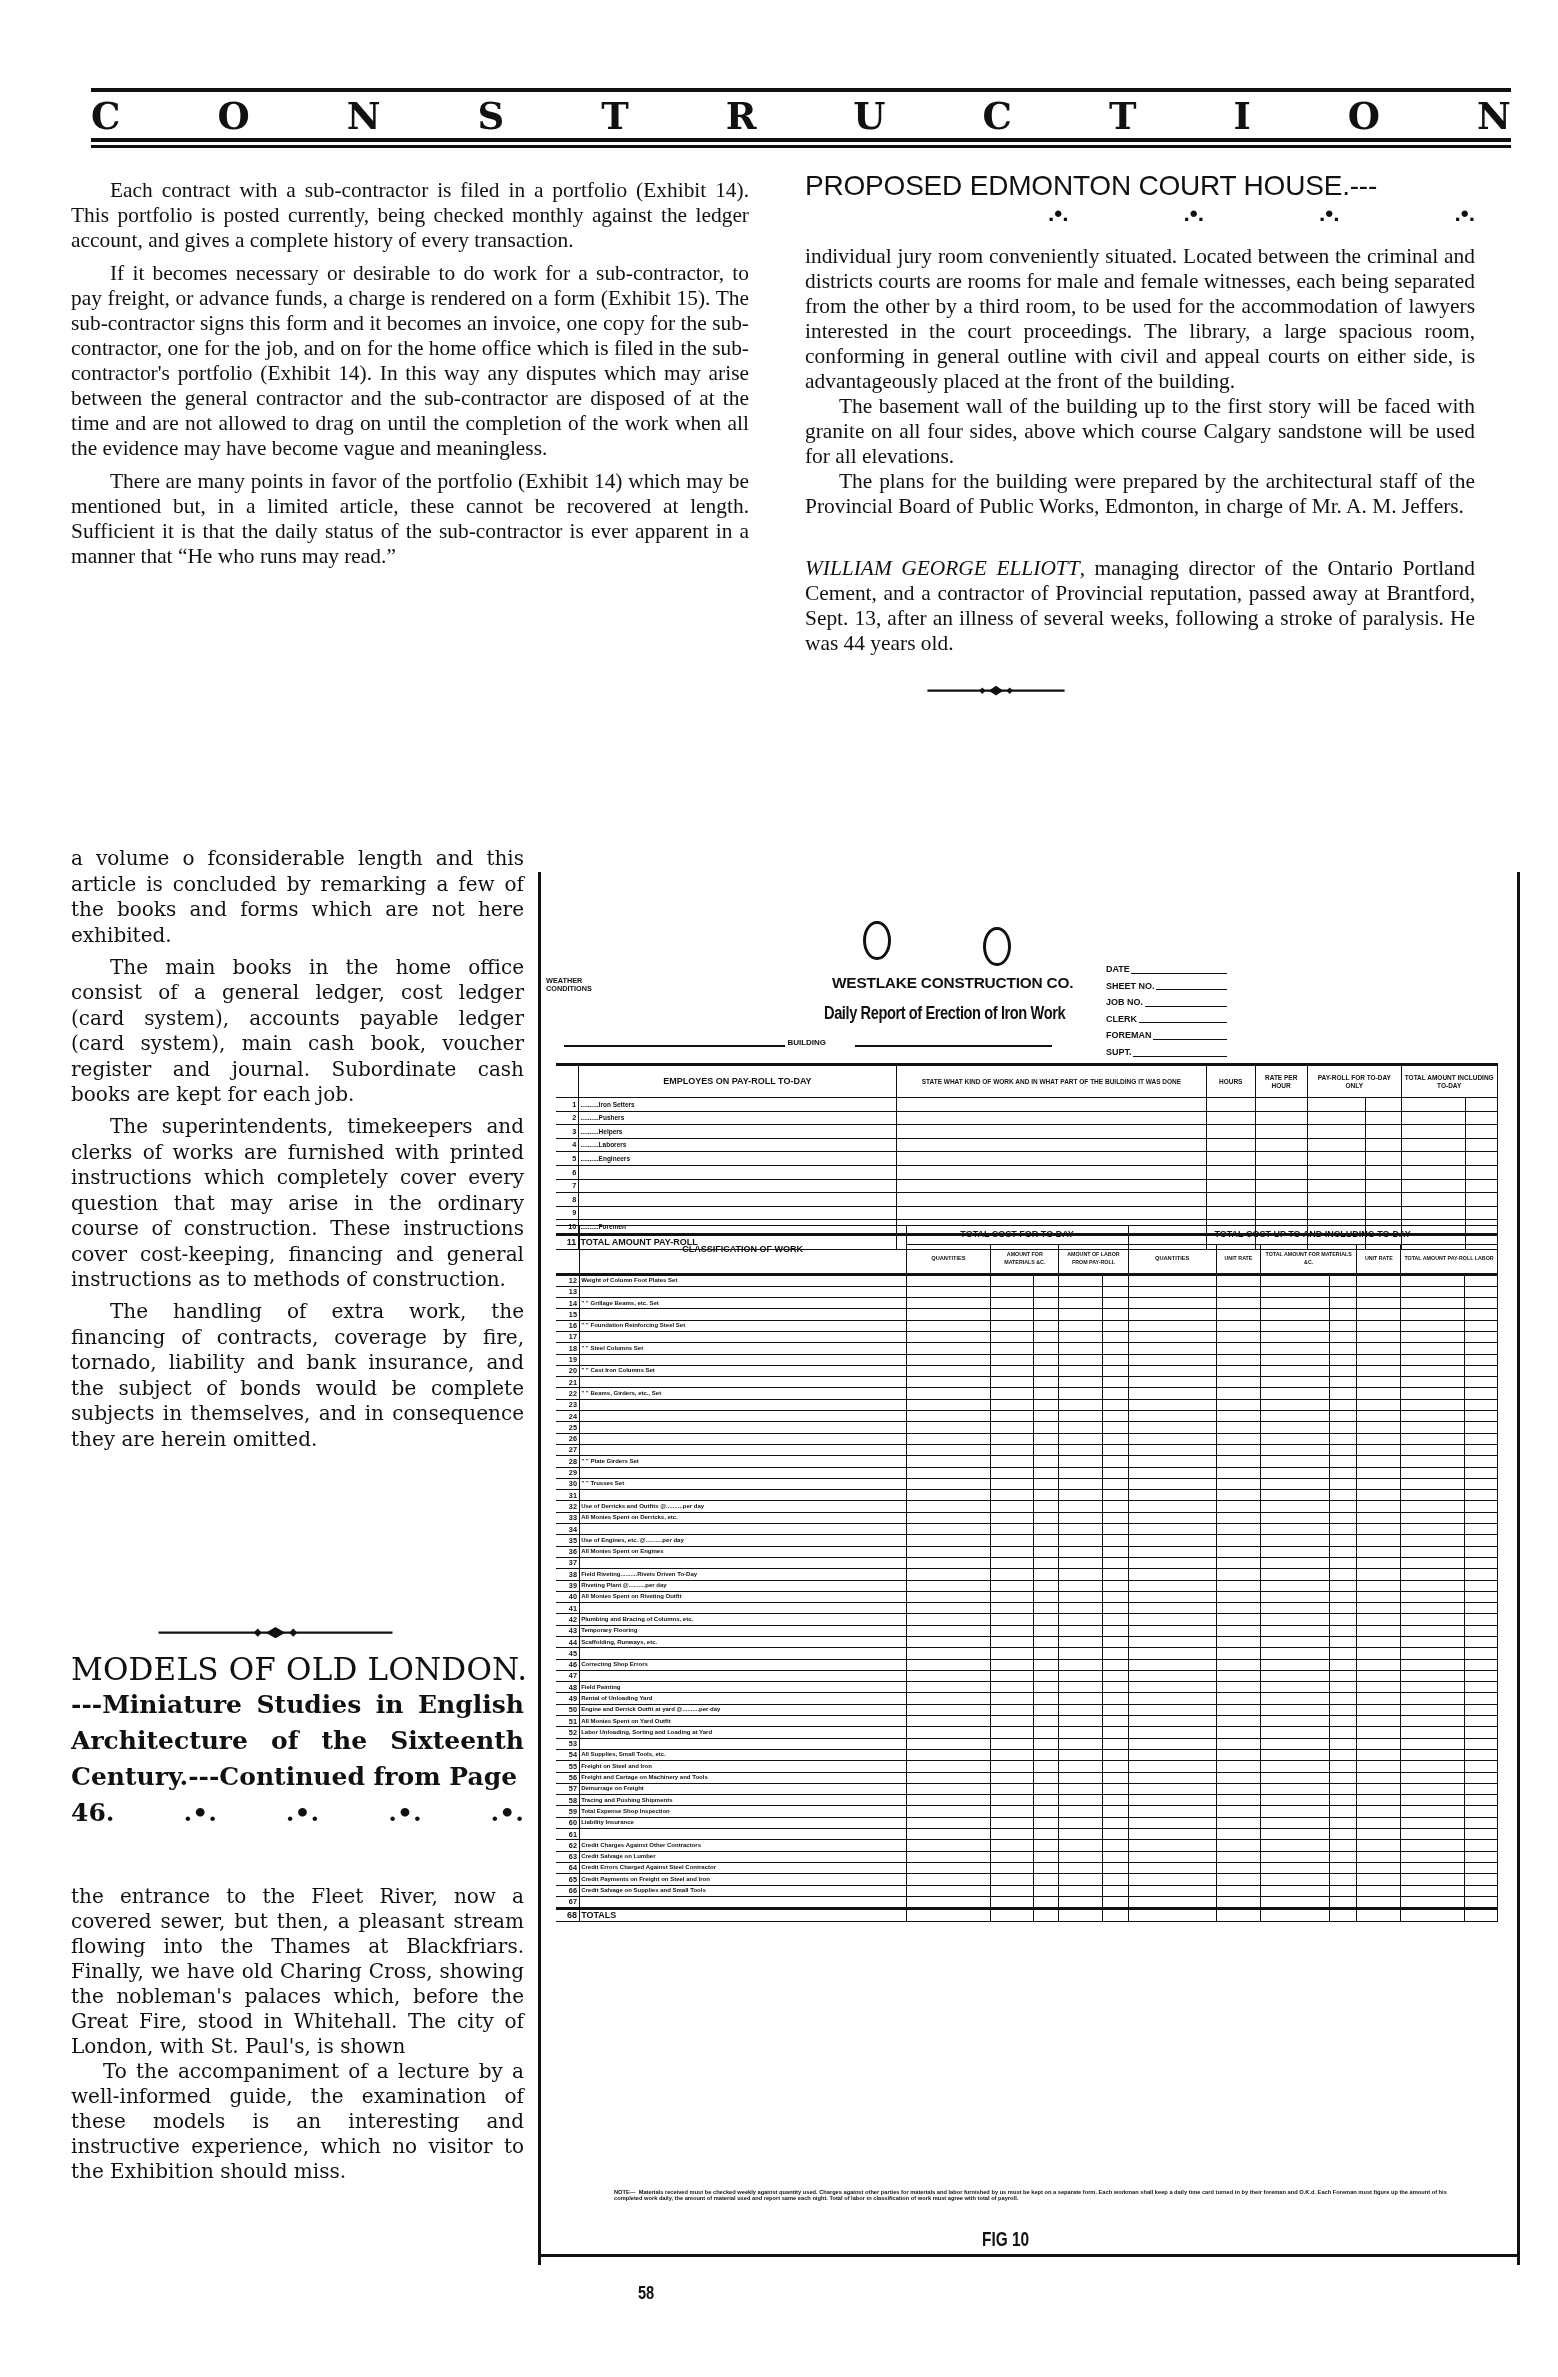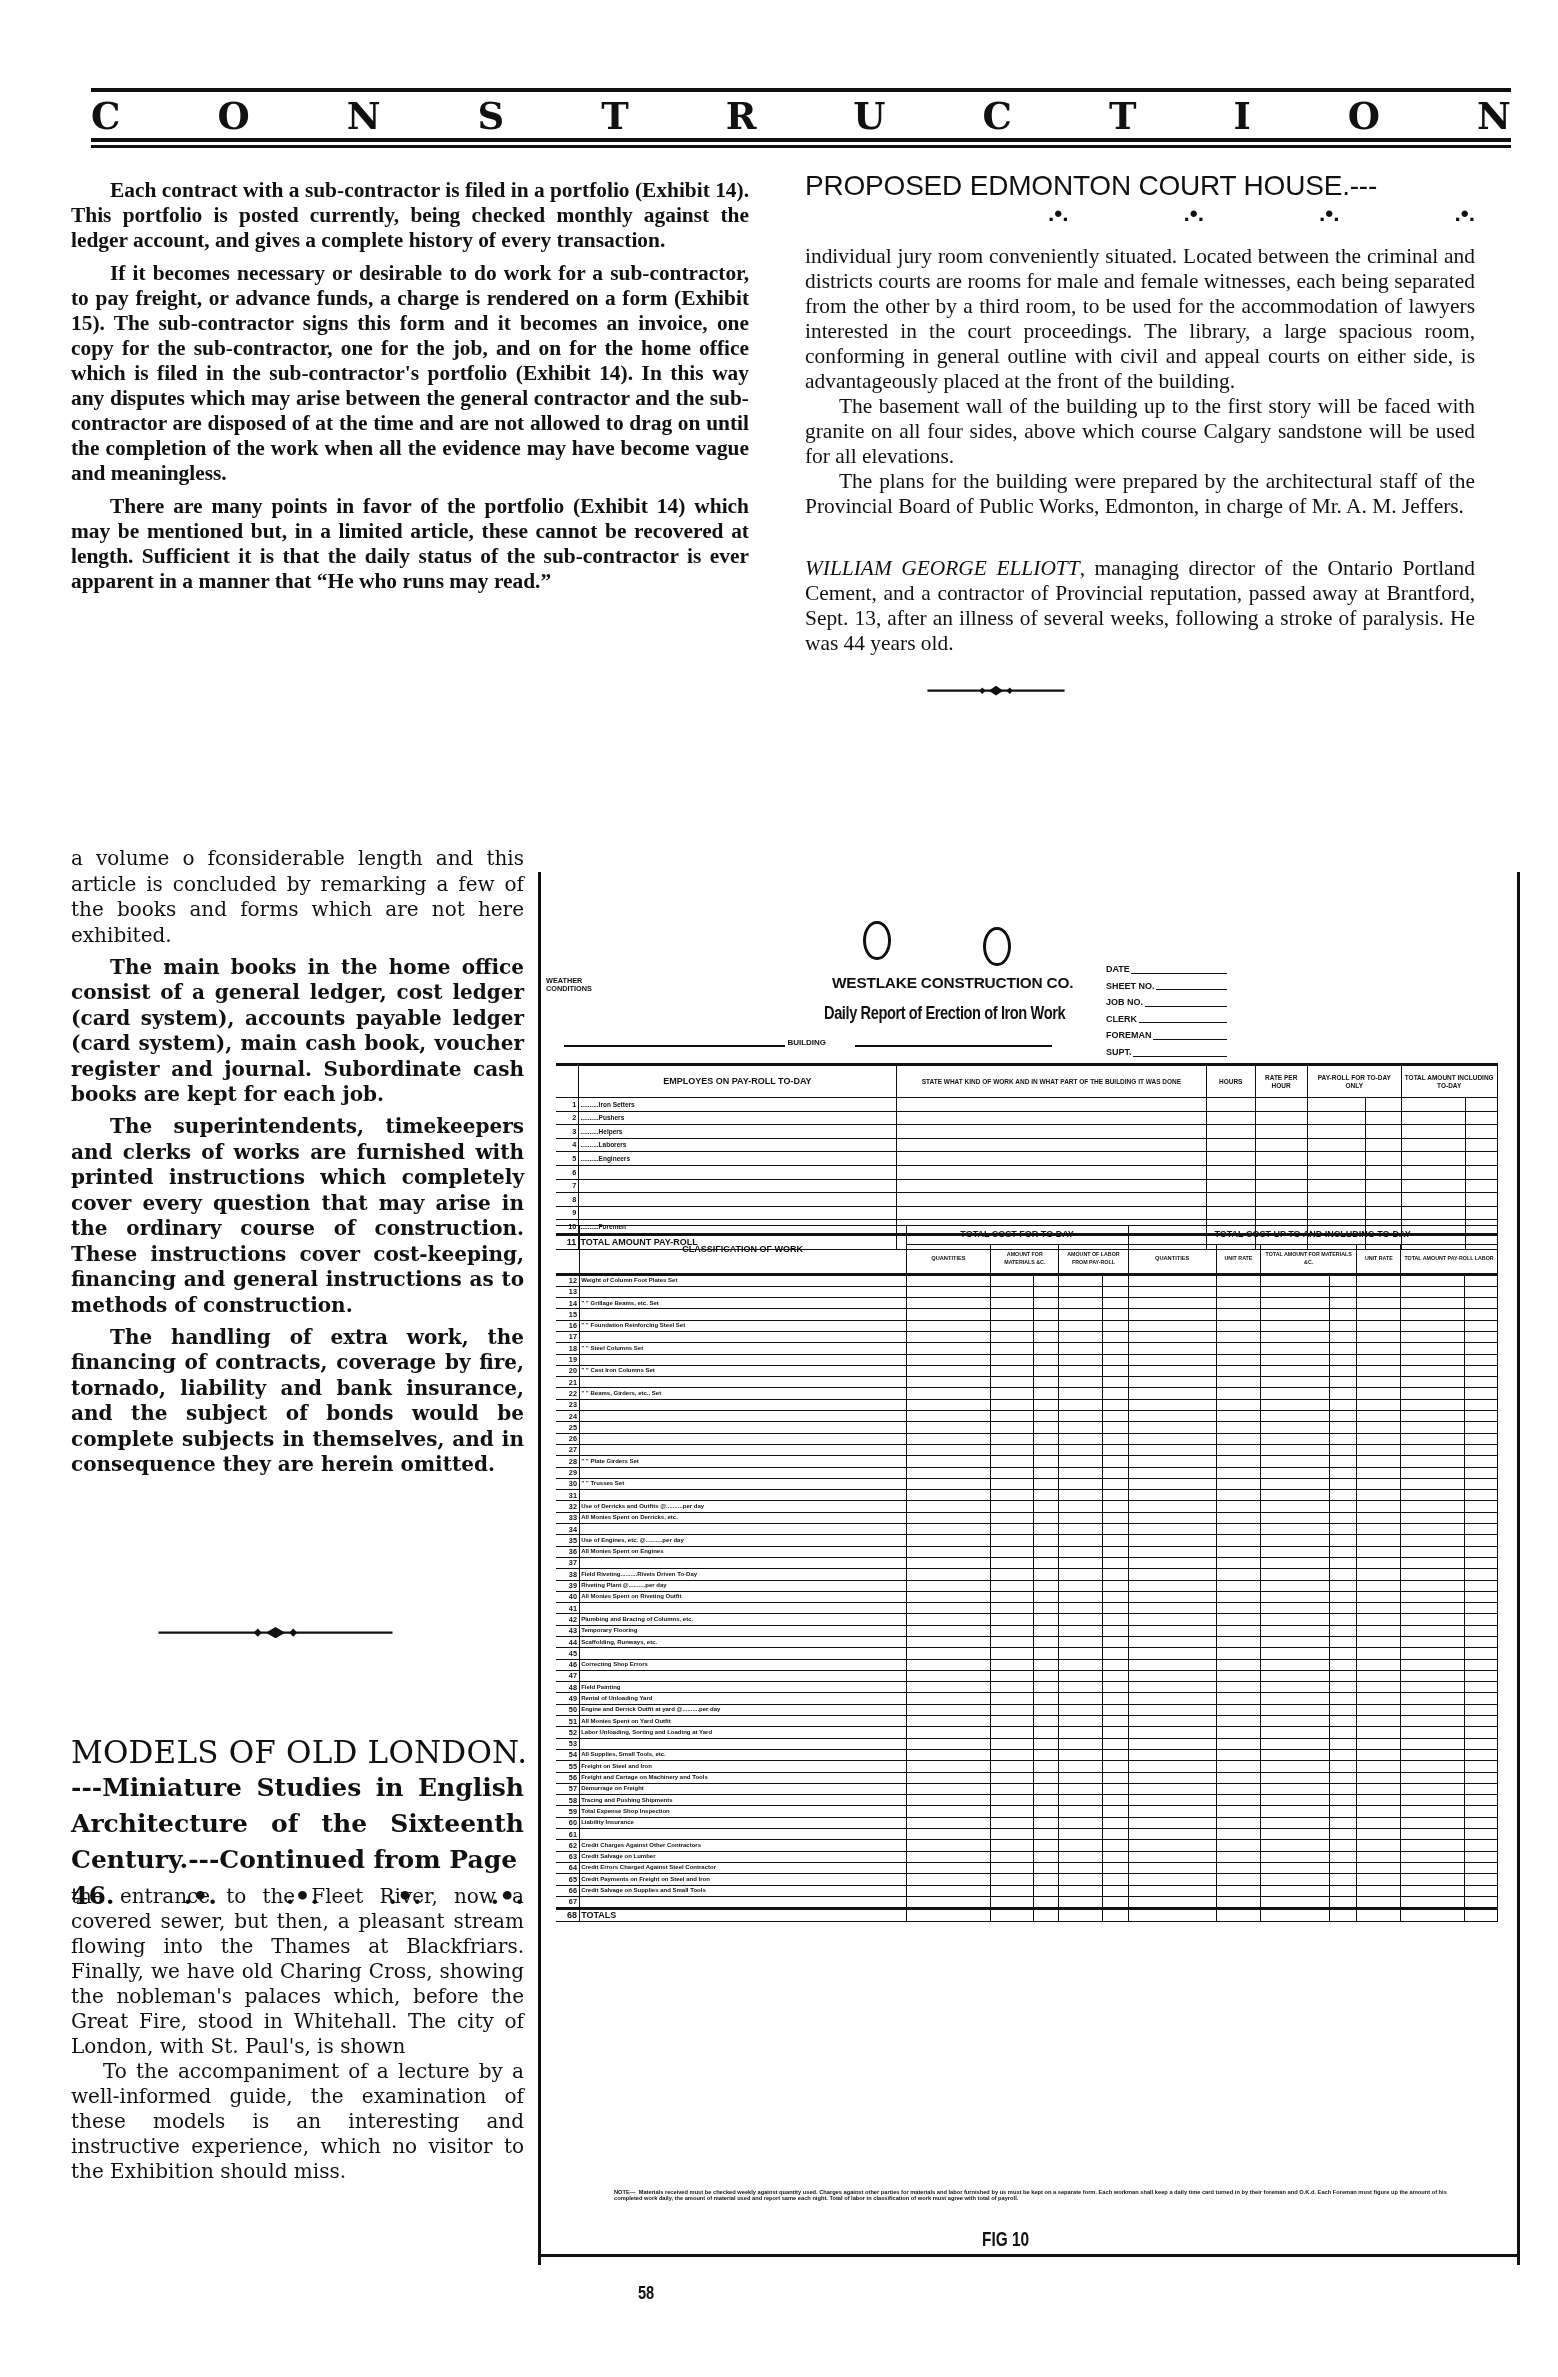--- a/index.html
+++ b/index.html
@@ -8,31 +8,31 @@
 
   
   #masthead { left:91px; top:81px; width:1420px; height:81px; }
   #masthead .rule-top { position:absolute; left:0; right:0; top:6.5px; height:4px; background:#111; }
   #masthead .rule-bot1 { position:absolute; left:0; right:0; top:57px; height:4px; background:#111; }
   #masthead .rule-bot2 { position:absolute; left:0; right:0; top:64px; height:3.2px; background:#111; }
   #masthead .letters { position:absolute; left:0; right:0; top:14.6px; height:40px; display:flex; justify-content:space-between; font-family:"DejaVu Serif", serif; font-weight:bold; font-size:37px; line-height:40px; letter-spacing:0; }
 
   .col { position:absolute; font-size:21.4px; line-height:25px; text-align:justify; }
   .col p { margin:0; text-indent:0; }
-  .col p.ind { text-indent:39px;font-weight:bold; }
+  .col p.ind { text-indent:39px; }
   .col p + p { margin-top:8px; }
 
   #left-top { left:71px; top:178px; width:678px; }
   #left-narrow { left:71px; top:846px; width:453px; font-family:"DejaVu Serif", serif; font-size:20px; line-height:25.5px; }
   #left-narrow p + p { margin-top:6.5px; }
 
   #ornament-left { left:158px; top:1627px; width:235px; height:11.3px; }
   #ornament-right { left:927px; top:685px; width:138px; height:11.3px; }
 
-  #london-head { left:71px; top:1734px; width:453px; font-family:"DejaVu Serif", serif; }
+  #london-head { left:71px; top:1651px; width:453px; font-family:"DejaVu Serif", serif; }
   #london-head .h1 { font-size:31px; line-height:36px; font-weight:normal; letter-spacing:0.2px; white-space:nowrap; }
   #london-head .h2 { font-size:25px; line-height:36px; text-align:justify; font-weight:bold; }
   #london-head .dots { display:flex; justify-content:space-between; align-items:center; font-size:25px; line-height:36px; font-weight:bold; }
   #london-body { left:71px; top:1884px; width:453px; font-family:"DejaVu Serif", serif; font-size:20px; line-height:25px; text-align:justify; }
   #london-body p { margin:0; }
   #london-body p.ind { text-indent:32px; }
 
   #right-col { left:805px; top:170px; width:670px; }
   #court-head .h1 { font-family:"Liberation Sans", sans-serif; font-size:28px; line-height:31px; letter-spacing:-0.2px; white-space:nowrap; }
   #court-head .h2 { font-family:"Liberation Sans", sans-serif; font-size:22.7px; line-height:25px; font-weight:bold; text-align:justify; }

